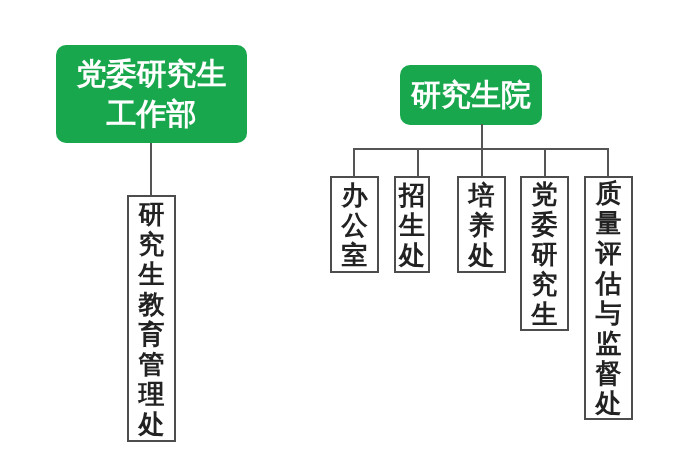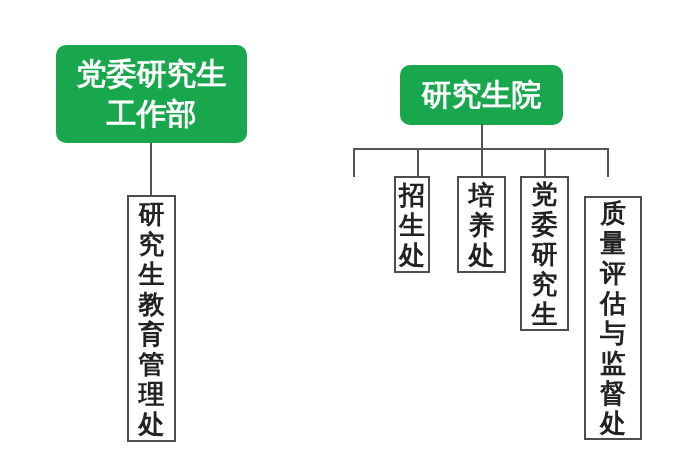--- a/index.html
+++ b/index.html
@@ -27,21 +27,21 @@
     color: var(--green_text);
     font-weight: 700;
     border-radius: 10px;
     display: flex;
     flex-direction: column;
     align-items: center;
     justify-content: center;
     text-align: center;
   }
   #gbox-a { left: 56px; top: 45px; width: 191px; height: 98px; font-size: 30px; line-height: 40px; }
-  #gbox-b { left: 400px; top: 65px; width: 163px; height: 60px; font-size: 30px; }
+  #gbox-b { left: 400px; top: 65px; width: 142px; height: 60px; font-size: 30px; }
   
   .vbox {
     position: absolute;
     border: 2px solid var(--box_border);
     background: #fff;
     color: var(--box_text);
     font-weight: 700;
     font-size: 26px;
     display: flex;
     align-items: center;
@@ -52,21 +52,21 @@
     width: 1.08em;
     line-height: 30px;
     word-break: break-all;
     text-align: center;
   }
   #vbox-left { left: 127px; top: 195px; width: 49px; height: 247px; }
   #vbox-1 { left: 330px; top: 176px; width: 49px; height: 97px; }
   #vbox-2 { left: 394px; top: 176px; width: 36px; height: 97px; }
   #vbox-3 { left: 457px; top: 176px; width: 49px; height: 97px; justify-content: center; }
   #vbox-4 { left: 520px; top: 176px; width: 49px; height: 155px; }
-  #vbox-5 { left: 584px; top: 176px; width: 58px; height: 244px; margin-top: 20px; }
+  #vbox-5 { left: 584px; top: 176px; width: 49px; height: 244px; }
   
   .line { position: absolute; background: var(--line); }
   #line-a  { left: 150px; top: 143px; width: 2px; height: 52px; }
   #stem-b  { left: 481px; top: 124px; width: 2px; height: 26px; }
   #hline   { left: 353px; top: 148px; width: 256px; height: 2px; }
   #drop-1  { left: 353px; top: 148px; width: 2px; height: 29px; }
   #drop-2  { left: 417px; top: 148px; width: 2px; height: 29px; }
   #drop-3  { left: 481px; top: 148px; width: 2px; height: 29px; }
   #drop-4  { left: 544px; top: 148px; width: 2px; height: 29px; }
   #drop-5  { left: 607px; top: 148px; width: 2px; height: 29px; }
@@ -91,20 +91,23 @@
   <div class="line" id="drop-1"></div>
   <div class="line" id="drop-2"></div>
   <div class="line" id="drop-3"></div>
   <div class="line" id="drop-4"></div>
   <div class="line" id="drop-5"></div>
 
   <div class="vbox" id="vbox-left">
     <span class="vtext">研究生教育管理处</span>
   </div>
 
+  <div class="vbox" id="vbox-1">
+    <span class="vtext">办公室</span>
+  </div>
   <div class="vbox" id="vbox-2">
     <span class="vtext">招生处</span>
   </div>
   <div class="vbox" id="vbox-3">
     <span class="vtext">培养处</span>
   </div>
   <div class="vbox" id="vbox-4">
     <span class="vtext">党委研究生</span>
   </div>
   <div class="vbox" id="vbox-5">

